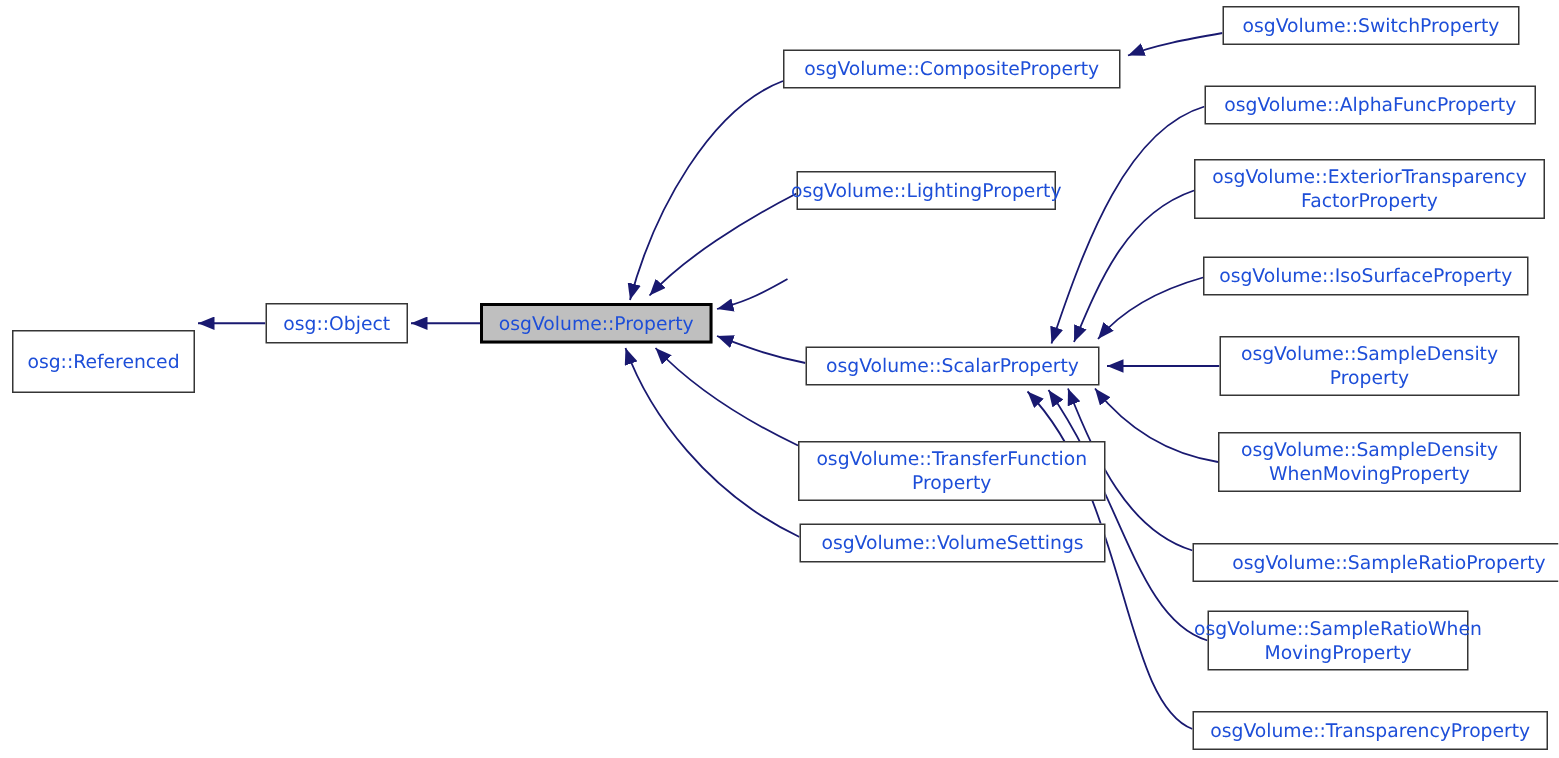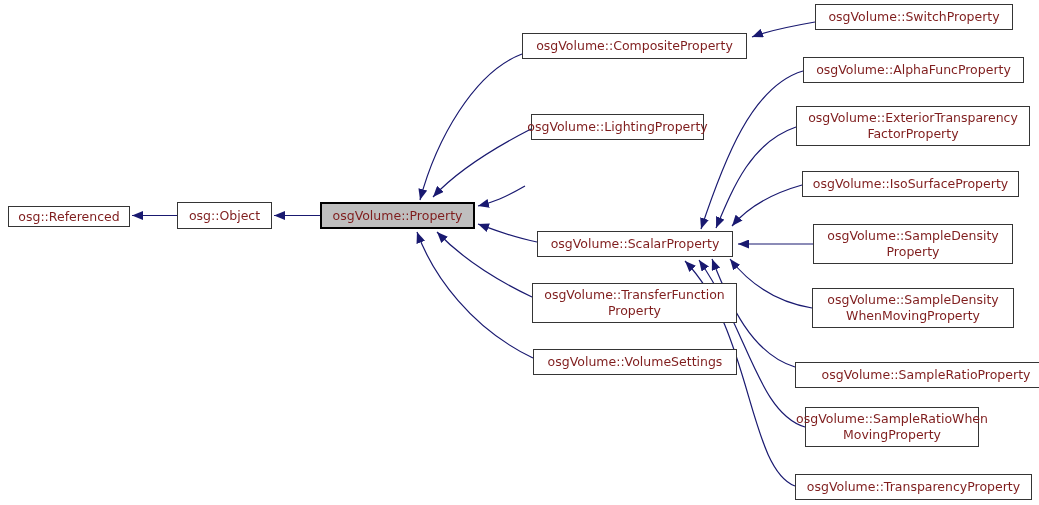--- a/index.html
+++ b/index.html
@@ -9,21 +9,21 @@
     background:#ffffff;
     font-family:"DejaVu Sans", sans-serif;
     overflow:hidden;
   }
   #arrows{position:absolute;left:0;top:0;width:1039px;height:505px;}
   .node{
     position:absolute;
     box-sizing:border-box;
     background:#ffffff;
     border:1px solid #353535;
-    color:#7f1d1d;
+    color:#1d4ed8;
     font-size:12.5px;
     line-height:1.25;
     display:flex;
     align-items:center;
     justify-content:center;
     text-align:center;
     white-space:pre-line;
     cursor:pointer;
     z-index:2;
   }
@@ -57,29 +57,29 @@
     <path class="edge" marker-end="url(#ah)" d="M 803 71 C 752 86, 724 160, 701 229"></path>
     <path class="edge" marker-end="url(#ah)" d="M 796 127 C 752 142, 734 185, 716 228"></path>
     <path class="edge" marker-end="url(#ah)" d="M 802 185 C 770 194, 748 207, 732 226"></path>
     <path class="edge" marker-end="url(#ah)" d="M 813 244 L 738 244"></path>
     <path class="edge" marker-end="url(#ah)" d="M 812 308 C 775 302, 749 283, 730 259"></path>
     <path class="edge" marker-end="url(#ah)" d="M 795 367 C 752 354, 730 305, 712 259"></path>
     <path class="edge" marker-end="url(#ah)" d="M 805 427 C 758 413, 748 330, 699 260"></path>
     <path class="edge" marker-end="url(#ah)" d="M 795 486 C 748 468, 752 330, 685 261"></path>
   </svg>
 
-  <div class="node" style="left:8px;top:206px;width:122px;height:21px">osg::Referenced</div>
+  <div class="node" style="left:8px;top:220px;width:122px;height:42px">osg::Referenced</div>
   <div class="node" style="left:177px;top:202px;width:95px;height:27px">osg::Object</div>
   <div class="node current" style="left:320px;top:202px;width:155px;height:27px">osgVolume::Property</div>
 
   <div class="node" style="left:522px;top:33px;width:225px;height:26px">osgVolume::CompositeProperty</div>
   <div class="node" style="left:815px;top:4px;width:198px;height:26px">osgVolume::SwitchProperty</div>
   <div class="node" style="left:531px;top:114px;width:173px;height:26px">osgVolume::LightingProperty</div>
   <div class="node" style="left:537px;top:231px;width:196px;height:26px">osgVolume::ScalarProperty</div>
-  <div class="node" style="left:532px;top:283px;width:205px;height:40px">osgVolume::TransferFunction
+  <div class="node" style="left:532px;top:294px;width:205px;height:40px">osgVolume::TransferFunction
 Property</div>
   <div class="node" style="left:533px;top:349px;width:204px;height:26px">osgVolume::VolumeSettings</div>
 
   <div class="node" style="left:803px;top:57px;width:221px;height:26px">osgVolume::AlphaFuncProperty</div>
   <div class="node" style="left:802px;top:171px;width:217px;height:26px">osgVolume::IsoSurfaceProperty</div>
   <div class="node" style="left:796px;top:106px;width:234px;height:40px">osgVolume::ExteriorTransparency
 FactorProperty</div>
   <div class="node" style="left:813px;top:224px;width:200px;height:40px">osgVolume::SampleDensity
 Property</div>
   <div class="node" style="left:812px;top:288px;width:202px;height:40px">osgVolume::SampleDensity

